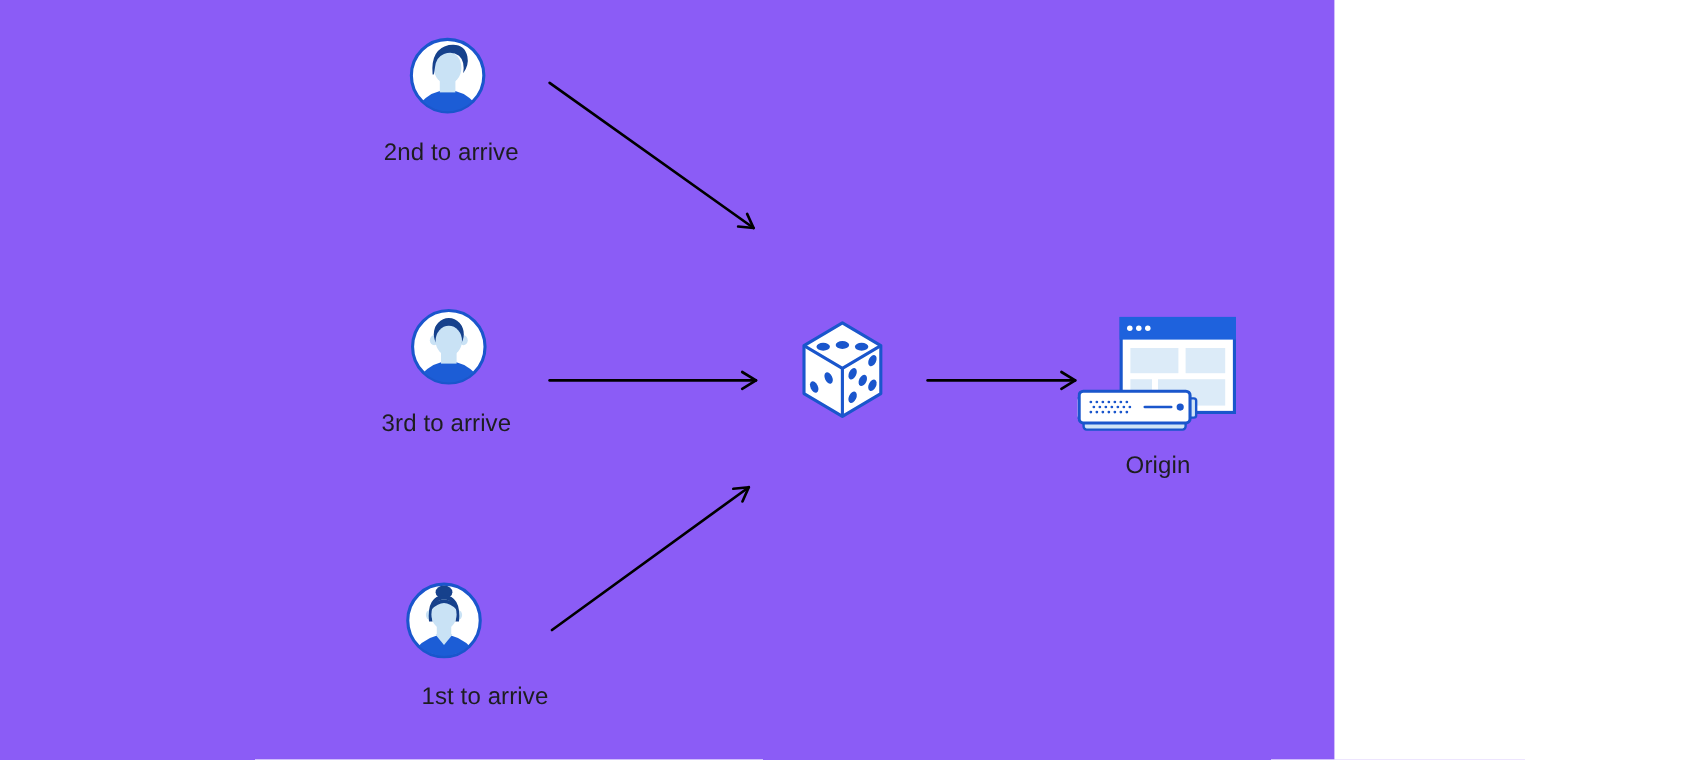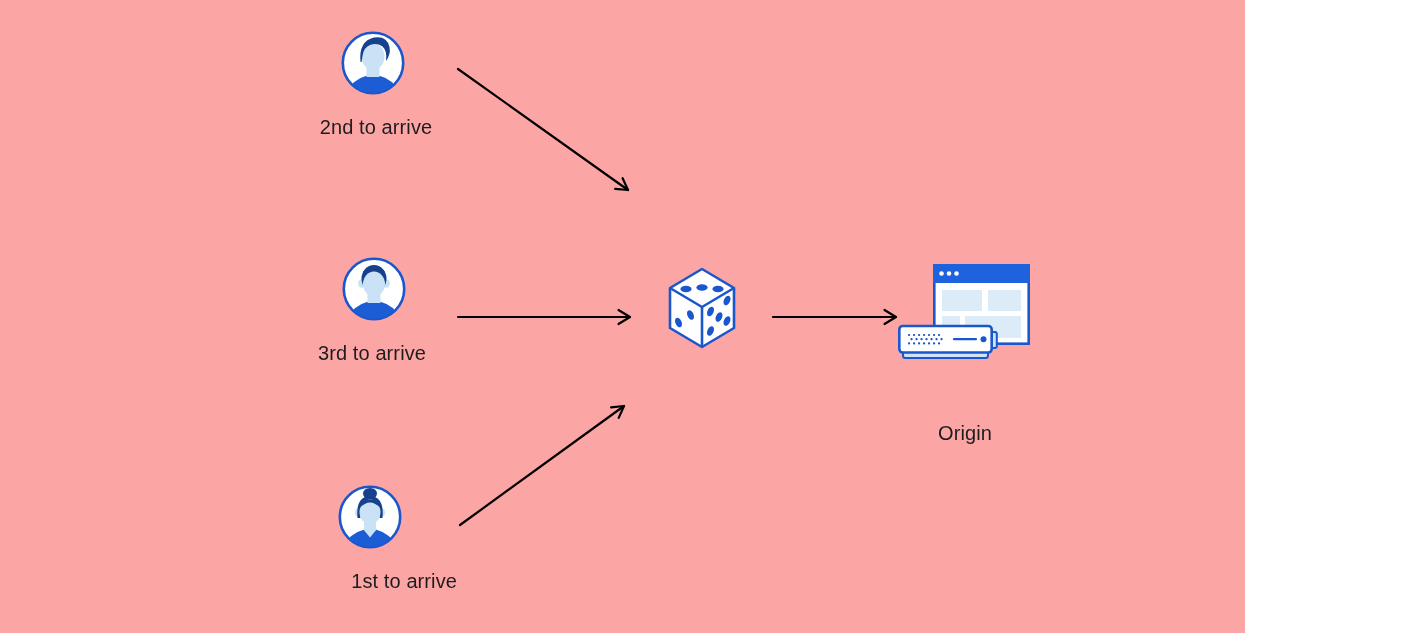--- a/index.html
+++ b/index.html
@@ -3,23 +3,23 @@
 <meta charset="utf-8">
 <style>
   html, body {
     margin: 0;
     padding: 0;
     background: #ffffff;
     font-family: "Liberation Sans", sans-serif;
   }
   .canvas {
     position: relative;
-    width: 1245px;
+    width: 1112px;
     height: 633px;
-    background: #fca5a5;
+    background: #8b5cf6;
     overflow: hidden;
   }
   .node {
     position: absolute;
   }
   .node-label {
     position: absolute;
     width: 170px;
     text-align: center;
     font-size: 20px;
@@ -174,16 +174,16 @@
         <rect x="1.3" y="0" width="92.4" height="26.5" rx="3.5" fill="#ffffff" stroke="#1a56cc" stroke-width="2.6"></rect>
         <g stroke="#1a56cc" stroke-width="2.2" stroke-linecap="round" fill="none">
           <line x1="11" y1="9" x2="46" y2="9" stroke-dasharray="0.1 4.9"></line>
           <line x1="13.5" y1="13.2" x2="48.5" y2="13.2" stroke-dasharray="0.1 4.9"></line>
           <line x1="11" y1="17.4" x2="46" y2="17.4" stroke-dasharray="0.1 4.9"></line>
           <line x1="56" y1="13.2" x2="78" y2="13.2"></line>
         </g>
         <circle cx="85.5" cy="13.2" r="3" fill="#1a56cc"></circle>
       </g>
     </svg>
-    <div class="node-label" style="left:-18px; top:112px;margin-top:45px;">Origin</div>
+    <div class="node-label" style="left:-18px; top:112px;">Origin</div>
   </div>
 
 </div>
 
 </body></html>

